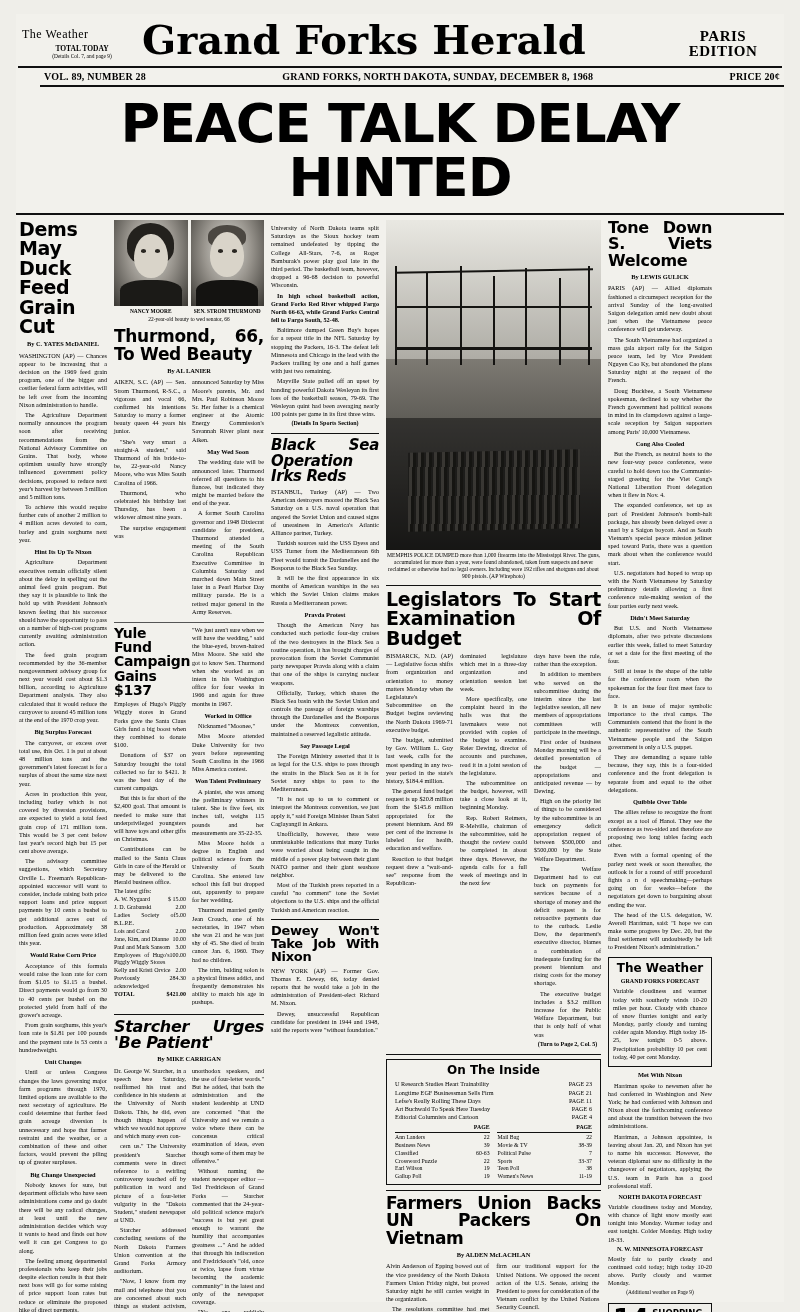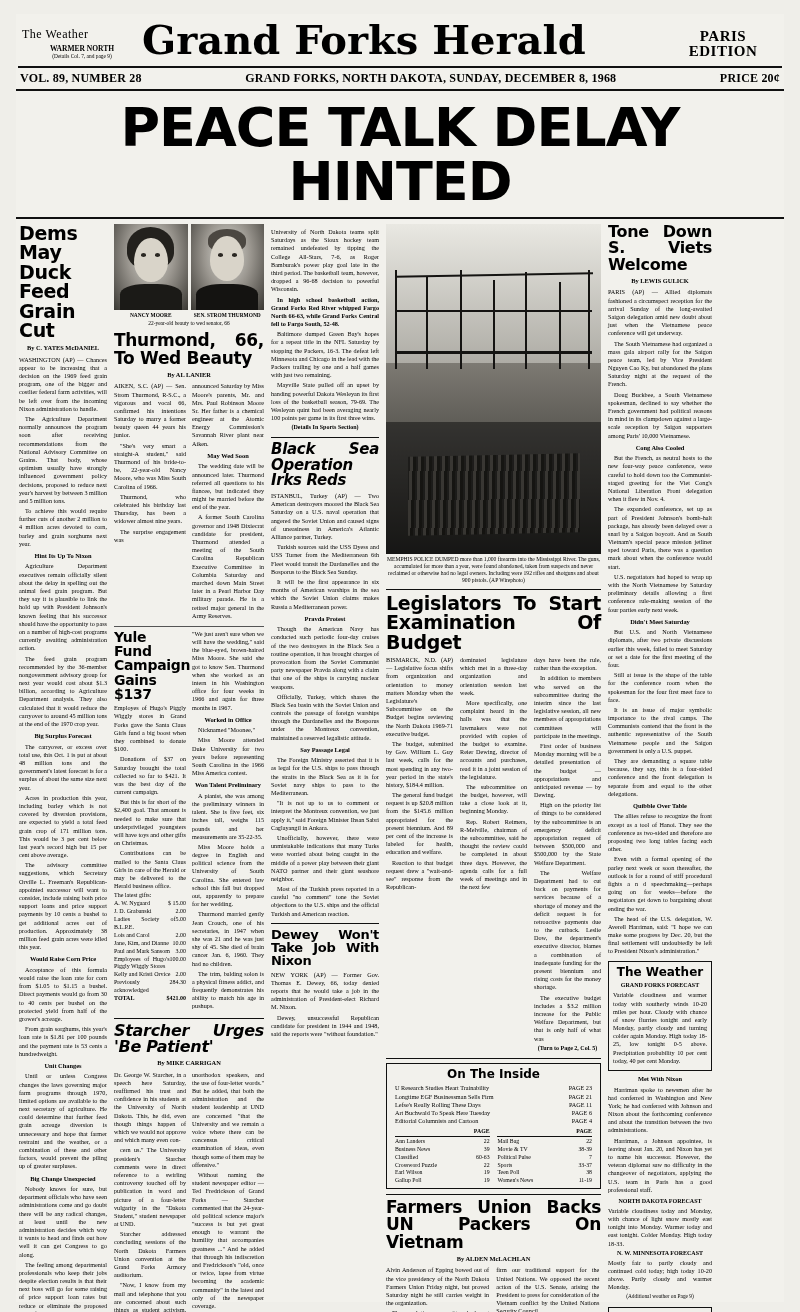--- a/index.html
+++ b/index.html
@@ -9,21 +9,21 @@
 
   
   .masthead{display:flex;align-items:flex-end;justify-content:space-between;padding:6px 6px 0 6px;}
   .weather-box{width:120px;text-align:center;font-size:7px;line-height:1.25;}
   .weather-box .wt{font-size:12px;font-family:"Liberation Serif",serif;letter-spacing:.5px;text-align:left;margin-bottom:2px;}
   .weather-box .wwarm{font-weight:bold;font-size:7.5px;}
   .title-wrap{flex:1;text-align:left;}
   .title{font-family:"DejaVu Serif", serif;font-weight:bold;font-size:40px;letter-spacing:0px;line-height:1;white-space:nowrap;}
   .sunday{width:110px;text-align:center;font-weight:bold;font-size:15px;line-height:1.05;letter-spacing:.5px;}
   .rule{border-top:2px solid #111;margin:6px 2px 0 2px;}
-  .folio{display:flex;justify-content:space-between;font-size:12px;font-weight:bold;padding:3px 4px 3px 4px;border-bottom:2px solid #111;letter-spacing:.2px;}
+  .folio{display:flex;justify-content:space-between;font-size:10px;font-weight:bold;padding:3px 4px 3px 4px;border-bottom:2px solid #111;letter-spacing:.2px;margin-left:24px;}
   .folio .center{flex:1;text-align:center;}
 
   
   .banner{text-align:center;font-family:"DejaVu Sans", sans-serif;font-weight:bold;font-size:54px;letter-spacing:-1px;line-height:1;padding:10px 0 8px 0;border-bottom:2px solid #111;}
 
   
   .grid{display:flex;gap:7px;padding:5px 3px 0 3px;}
   .col{font-size:6.2px;line-height:1.32;text-align:justify;}
   .c1{width:88px;}
   .c2{width:150px;}
@@ -88,21 +88,21 @@
 </style>
 </head>
 <body>
 
 <div class="page">
   <div class="paper">
 
     <div class="masthead">
       <div class="weather-box">
         <div class="wt">The Weather</div>
-        <div class="wwarm">WARMER NORTH</div>
+        <div class="wwarm">TOTAL TODAY</div>
         <div class="tiny">(Details Col. 7, and page 9)</div>
       </div>
       <div class="title-wrap">
         <div class="title">Grand Forks Herald</div>
       </div>
       <div class="sunday">
         <div>PARIS</div>
         <div>EDITION</div>
       </div>
     </div>

